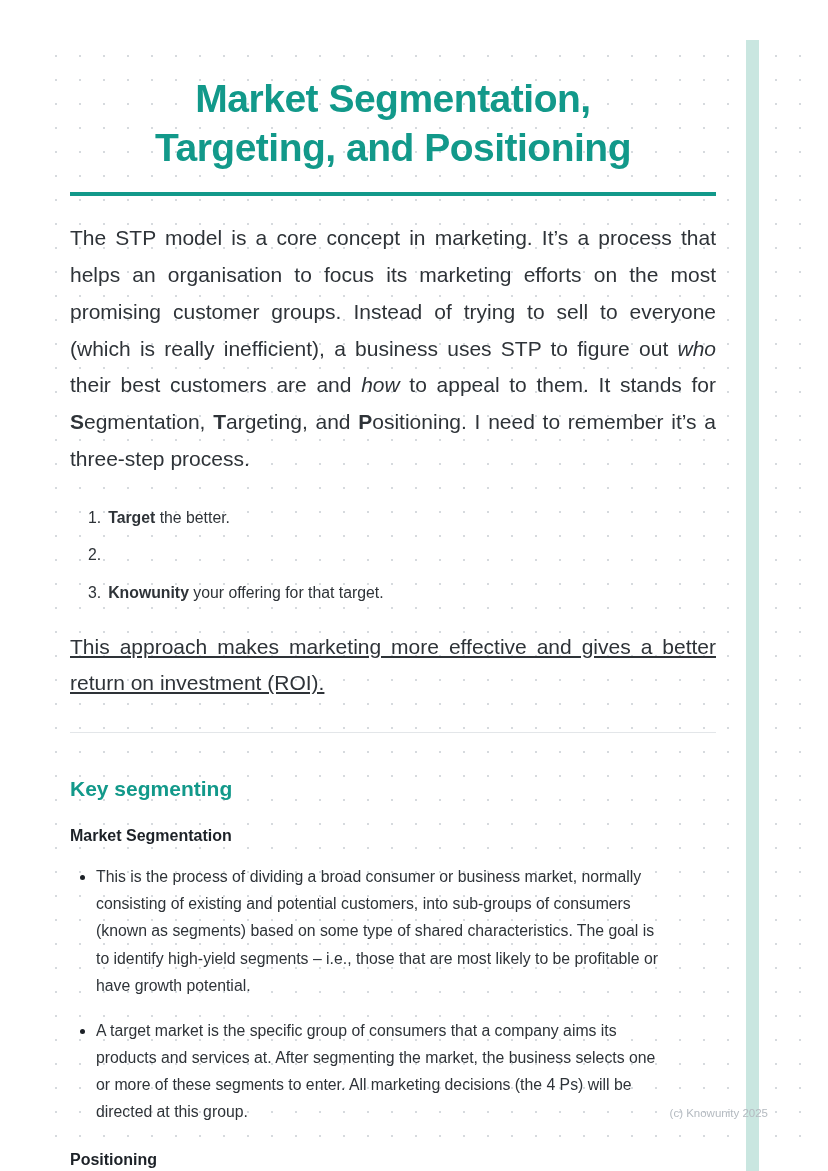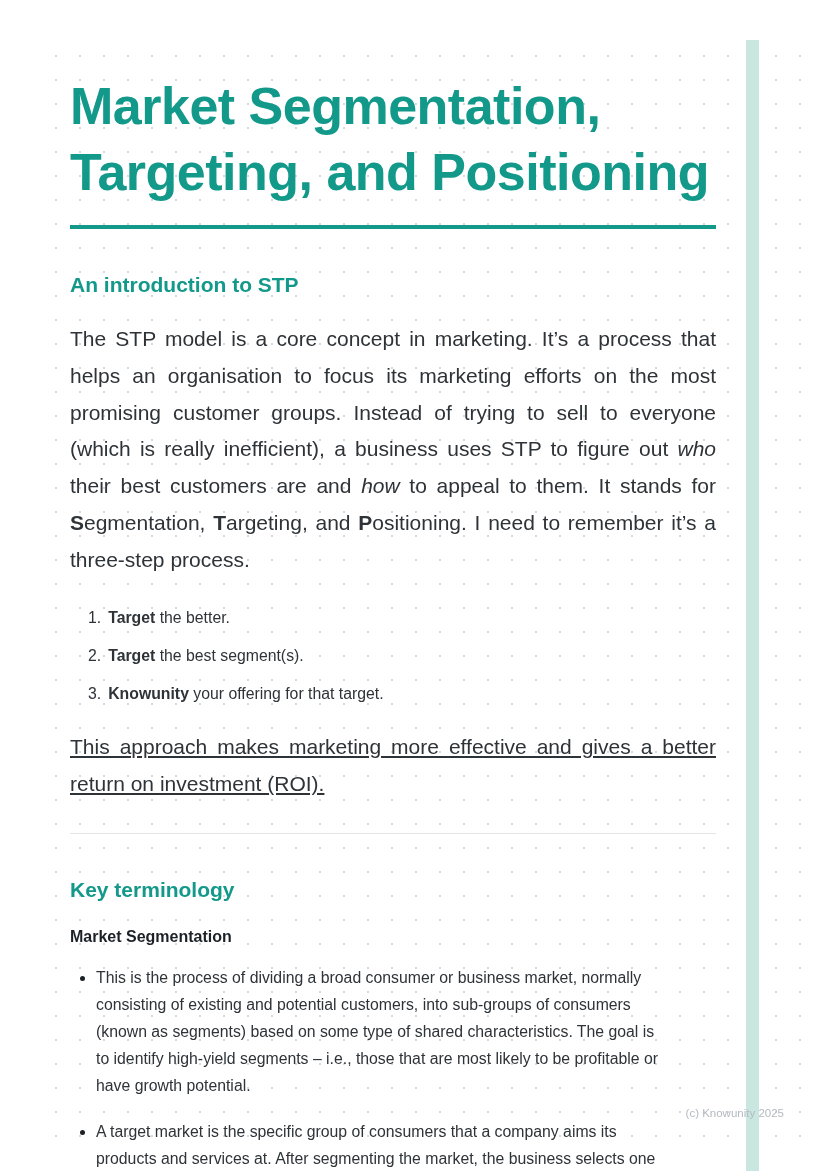--- a/index.html
+++ b/index.html
@@ -32,25 +32,26 @@
     position:absolute;
     top:40px;bottom:0;right:69px;width:13px;
     background:var(--stripe);
   }
   .content{
     position:absolute;
     left:70px;top:0;width:646px;
   }
   .title{
     margin:74px 0 0 0;
-    font-size:52px;
+    font-size:39px;
     font-weight:bold;
     letter-spacing:-0.5px;
     line-height:1.26;
     color:var(--accent);
+    text-align:center;
   }
   .title span{display:block;}
   .rule{
     height:4px;
     background:var(--accent);
     margin-top:20px;
   }
   .section-heading{
     margin:44px 0 0 0;
     font-size:21px;
@@ -90,21 +91,21 @@
     max-width:596px;
   }
   .term-list li{
     font-size:15.8px;
     line-height:1.72;
     color:var(--body-text);
   }
   .term-list li::marker{color:var(--heading-text);}
   .footer-credit{
     position:absolute;
-    right:44px;bottom:52px;
+    right:60px;bottom:52px;
     font-size:11.5px;
     color:var(--footer-text);
     z-index:2;
   }
   .stripe,.dots{z-index:0;}
   .content{z-index:1;}
 </style>
 </head>
 <body>
 
@@ -113,44 +114,42 @@
   <div class="stripe"></div>
 
   <div class="content">
 
     <h1 class="title">
       <span>Market Segmentation,</span>
       <span>Targeting, and Positioning</span>
     </h1>
     <div class="rule"></div>
 
-    <h2 class="section-heading">An introduction to STP</h2>
 
     <p class="para"><span>The STP model is a core concept in marketing. It’s a process that helps an organisation to focus its marketing efforts on the most promising customer groups. Instead of trying to sell to everyone (which is really inefficient), a business uses STP to figure out </span><i>who</i><span> their best customers are and </span><i>how</i><span> to appeal to them. It stands for </span><b>S</b><span>egmentation, </span><b>T</b><span>argeting, and </span><b>P</b><span>ositioning. I need to remember it’s a three-step process.</span></p>
 
     <div class="steps">
       <div class="step">
         <span class="step-number">1.</span>
         <span class="step-text"><b>Target</b><span> the better.</span></span>
       </div>
       <div class="step">
         <span class="step-number">2.</span>
-        <span class="step-text"><b>Target</b><span> the best segment(s).</span></span>
       </div>
       <div class="step">
         <span class="step-number">3.</span>
         <span class="step-text"><b>Knowunity</b><span> your offering for that target.</span></span>
       </div>
     </div>
 
     <p class="para closing">This approach makes marketing more effective and gives a better return on investment (ROI).</p>
 
     <div class="divider"></div>
 
-    <h2 class="section-heading">Key terminology</h2>
+    <h2 class="section-heading">Key segmenting</h2>
 
     <h3 class="term">Market Segmentation</h3>
     <ul class="term-list">
       <li>This is the process of dividing a broad consumer or business market, normally consisting of existing and potential customers, into sub-groups of consumers (known as segments) based on some type of shared characteristics. The goal is to identify high-yield segments – i.e., those that are most likely to be profitable or have growth potential.</li>
     </ul>
 
     <ul class="term-list">
       <li>A target market is the specific group of consumers that a company aims its products and services at. After segmenting the market, the business selects one or more of these segments to enter. All marketing decisions (the 4 Ps) will be directed at this group.</li>
     </ul>
 

